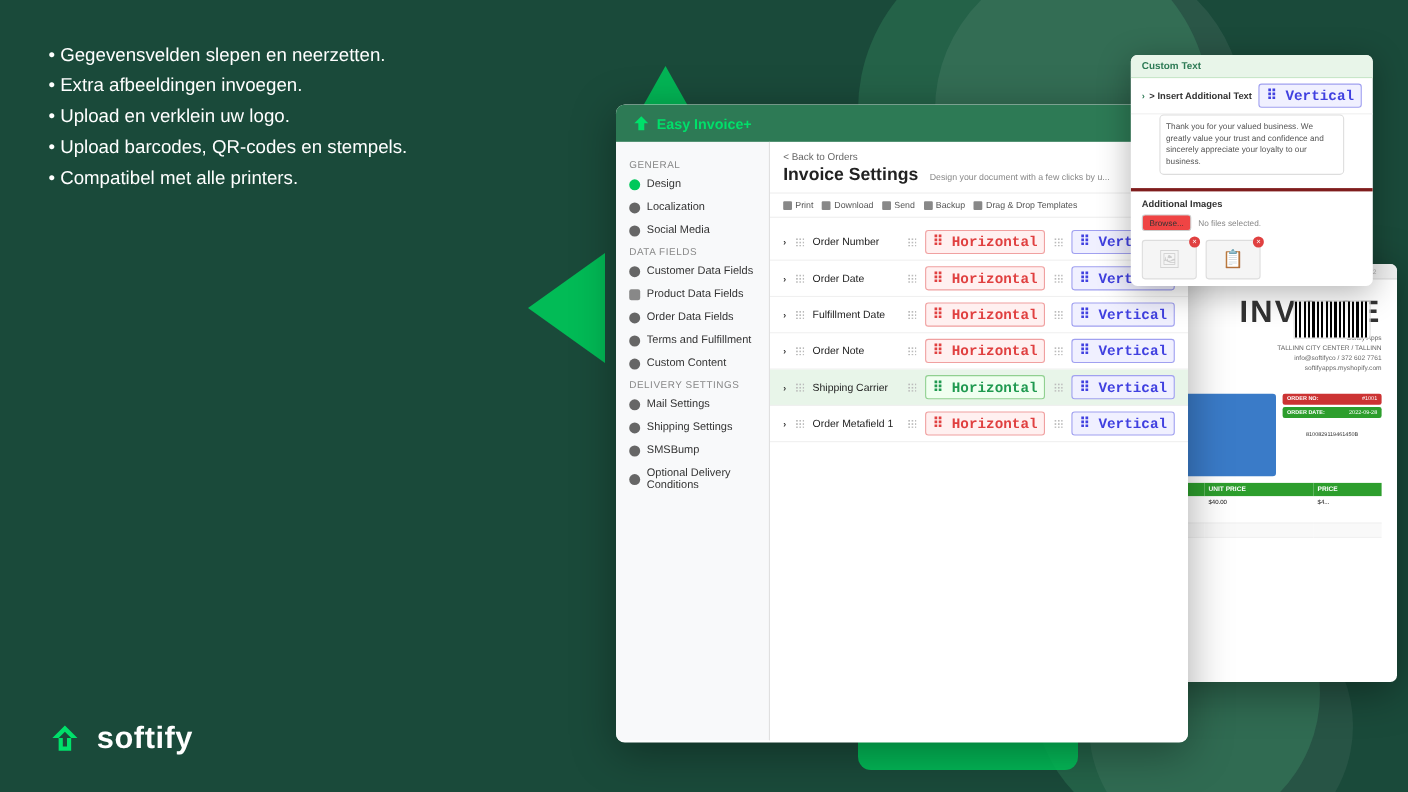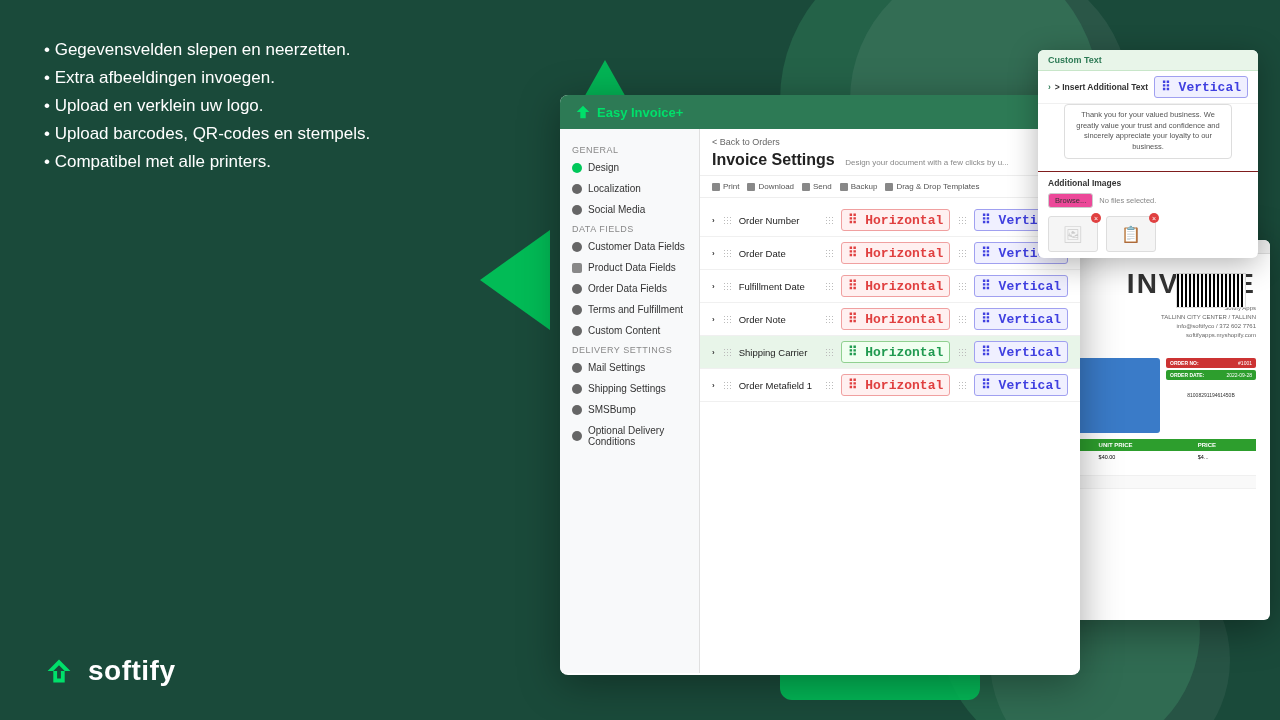--- a/index.html
+++ b/index.html
@@ -112,21 +112,21 @@
       font-size: 28px;
       font-weight: 700;
       letter-spacing: 0.5px;
     }
 
     
     .right-area {
       position: absolute;
       top: 0;
       left: 510px;
-      right: 2px;
+      right: 12px;
       height: 720px;
     }
 
     
     .invoice-panel {
       position: absolute;
       top: 95px;
       left: 50px;
       width: 520px;
       height: 580px;
@@ -333,41 +333,40 @@
     .ctp-label .arrow { color: #2d7a55; font-weight: 700; }
     .ctp-textarea {
       margin: 0 26px 6px;
       border: 1px solid #ddd;
       border-radius: 4px;
       padding: 5px;
       font-size: 7.5px;
       color: #555;
       line-height: 1.4;
       height: 55px;
-      text-align: center;
     }
     .ctp-images-section {
-      border-top: 1px solid #7f1d1d;
+      border-top: 3px solid #7f1d1d;
       padding: 6px 10px;
       margin-top: 12px;
     }
     .ctp-images-label {
       font-size: 8.5px;
       font-weight: 700;
       color: #333;
       margin-bottom: 5px;
     }
     .ctp-browse-row {
       display: flex;
       align-items: center;
       gap: 6px;
       margin-bottom: 8px;
     }
     .ctp-browse-btn {
-      background: #ec4899;
+      background: #ef4444;
       border: 1px solid #ccc;
       border-radius: 3px;
       padding: 2px 6px;
       font-size: 7.5px;
       color: #333;
       cursor: pointer;
     }
     .ctp-no-files {
       font-size: 7.5px;
       color: #888;

